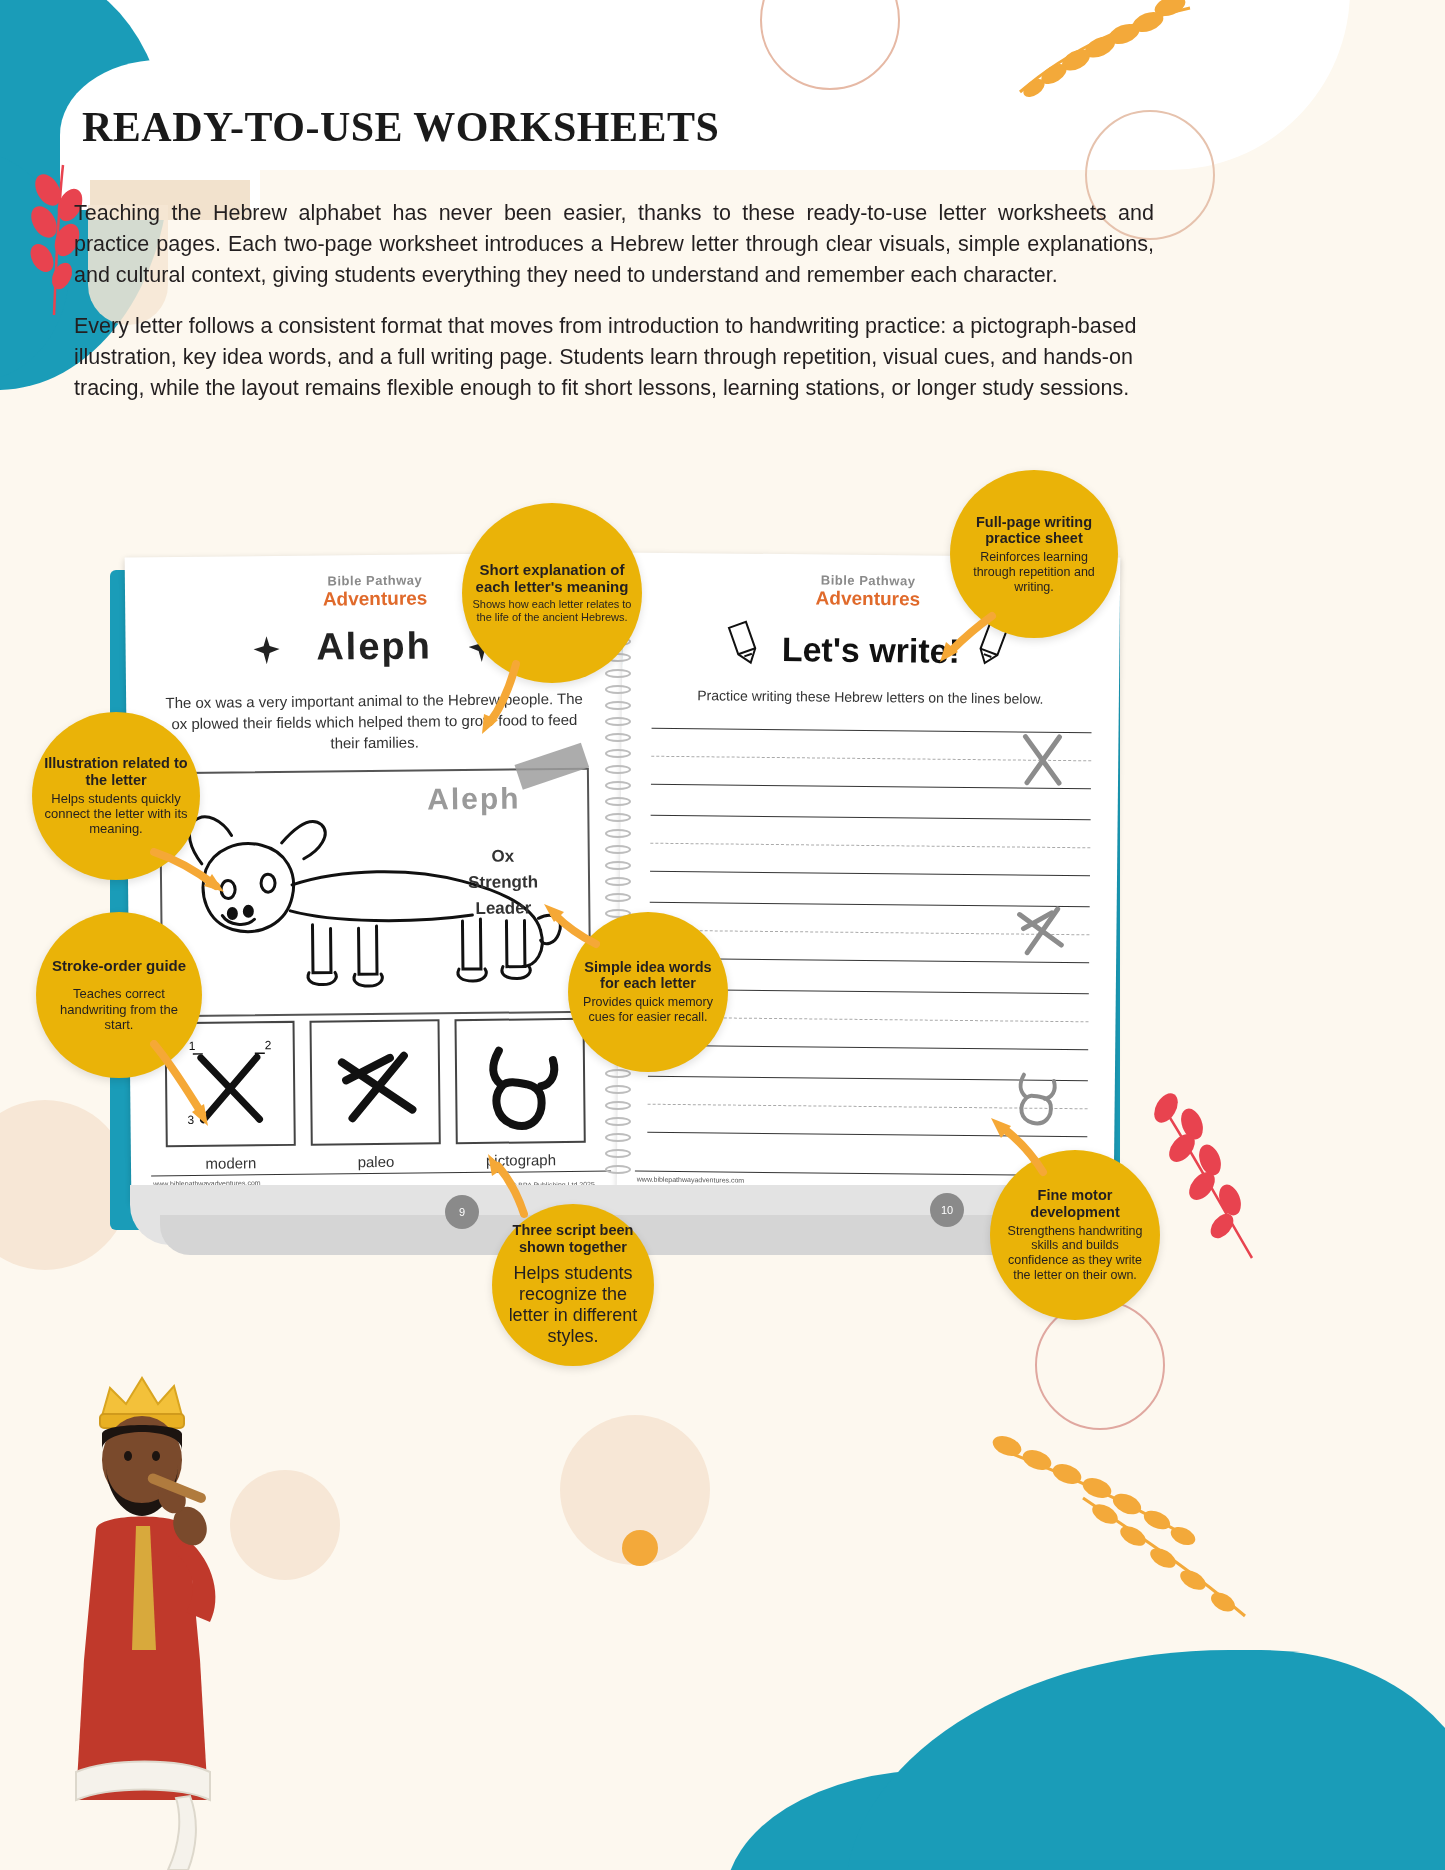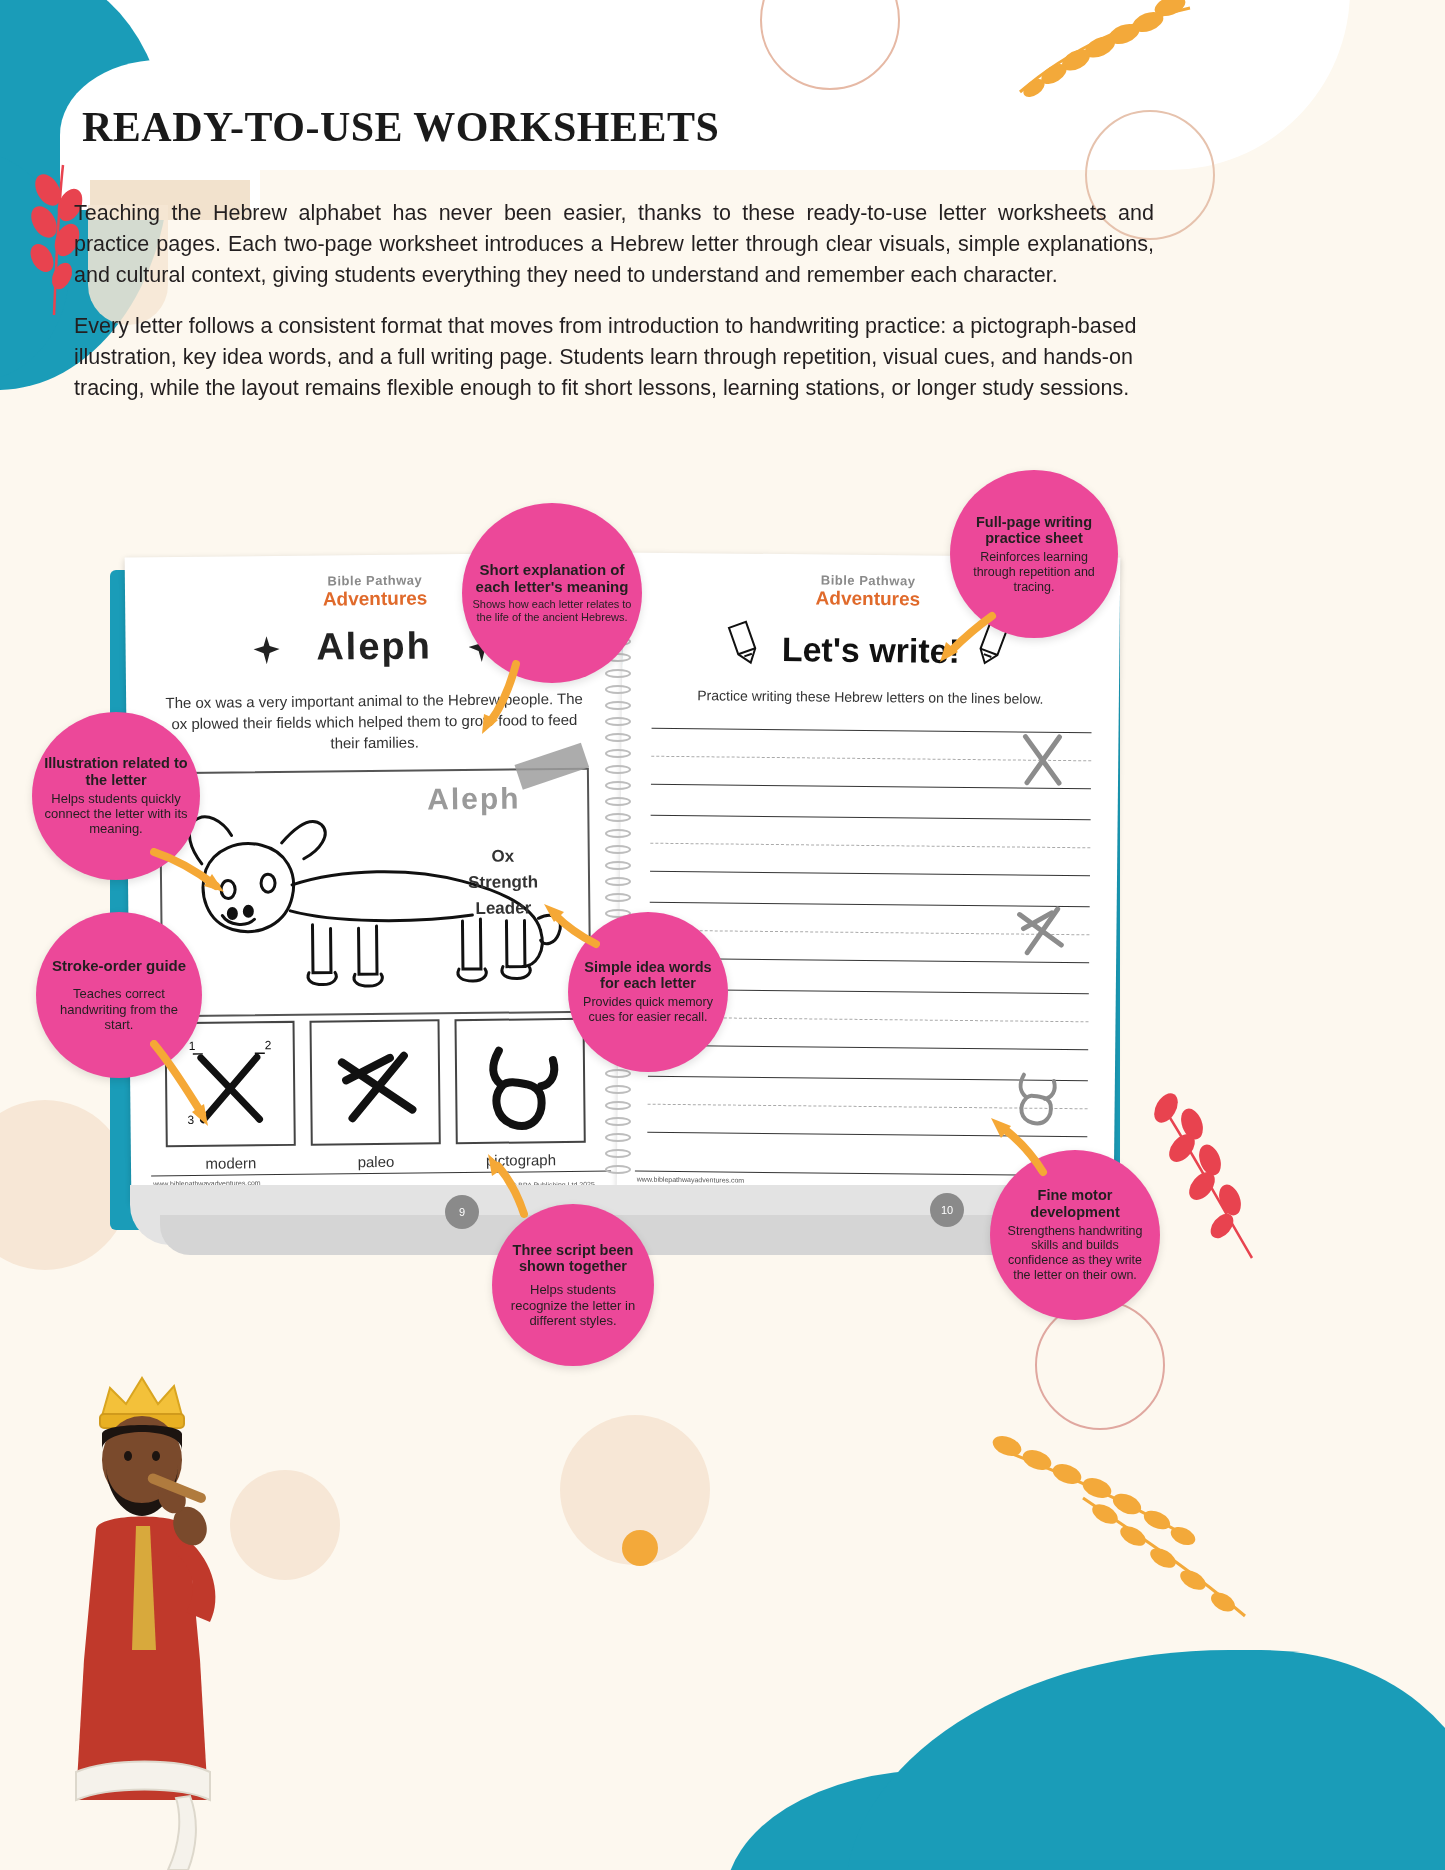--- a/index.html
+++ b/index.html
@@ -133,21 +133,21 @@
   }
   .practice-line{
     position:absolute; width:100%; text-align:center; font-size:14px; color:#333;
   }
   .rule{ position:absolute; height:0; border-top:1px solid #333; }
   .rule.dash{ border-top:1px dashed #aaa; }
 
   
   .bubble{
     position:absolute; border-radius:50%;
-    background:#ec4899; color:#231f20;
+    background:#eab308; color:#231f20;
     display:flex; flex-direction:column; align-items:center; justify-content:center;
     text-align:center; padding:10px;
     box-shadow:0 3px 8px rgba(0,0,0,.12);
   }
   .bubble .b-title{ font-weight:700; line-height:1.12; }
   .bubble .b-desc{ line-height:1.18; }
   .arrow{ position:absolute; }
 
   
   .char{ position:absolute; left:40px; bottom:0; width:250px; height:540px; }
@@ -472,30 +472,30 @@
     <div class="b-title" style="font-size:14.5px;">Simple idea words for each letter</div>
     <div class="b-desc" style="font-size:12.5px; margin-top:4px;">Provides quick memory cues for easier recall.</div>
   </div>
   <svg class="arrow" style="left:540px; top:900px;" width="60" height="50" viewBox="0 0 60 50">
     <path d="M56 44 C40 36 26 26 14 14" stroke="#f5a836" stroke-width="8" fill="none" stroke-linecap="round"></path>
     <path d="M4 4 L24 12 L14 22 Z" fill="#f5a836"></path>
   </svg>
 
   <div class="bubble" style="left:492px; top:1204px; width:162px; height:162px;">
     <div class="b-title" style="font-size:14.5px;">Three script been shown together</div>
-    <div class="b-desc" style="font-size:13px; margin-top:8px;">Helps students recognize the letter in different styles.</div>
+    <div class="b-desc" style="font-size:18px; margin-top:8px;">Helps students recognize the letter in different styles.</div>
   </div>
   <svg class="arrow" style="left:480px; top:1150px;" width="60" height="70" viewBox="0 0 60 70">
     <path d="M44 64 C38 46 30 30 18 16" stroke="#f5a836" stroke-width="8" fill="none" stroke-linecap="round"></path>
     <path d="M8 4 L24 18 L12 26 Z" fill="#f5a836"></path>
   </svg>
 
   <div class="bubble" style="left:950px; top:470px; width:168px; height:168px;">
     <div class="b-title" style="font-size:14.5px;">Full-page writing practice sheet</div>
-    <div class="b-desc" style="font-size:12.5px; margin-top:4px;">Reinforces learning through repetition and tracing.</div>
+    <div class="b-desc" style="font-size:12.5px; margin-top:4px;">Reinforces learning through repetition and writing.</div>
   </div>
   <svg class="arrow" style="left:928px; top:610px;" width="70" height="60" viewBox="0 0 70 60">
     <path d="M64 6 C50 16 36 28 24 40" stroke="#f5a836" stroke-width="8" fill="none" stroke-linecap="round"></path>
     <path d="M12 52 L18 32 L30 42 Z" fill="#f5a836"></path>
   </svg>
 
   <div class="bubble" style="left:990px; top:1150px; width:170px; height:170px;">
     <div class="b-title" style="font-size:14.5px;">Fine motor development</div>
     <div class="b-desc" style="font-size:12.5px; margin-top:4px;">Strengthens handwriting skills and builds confidence as they write the letter on their own.</div>
   </div>

